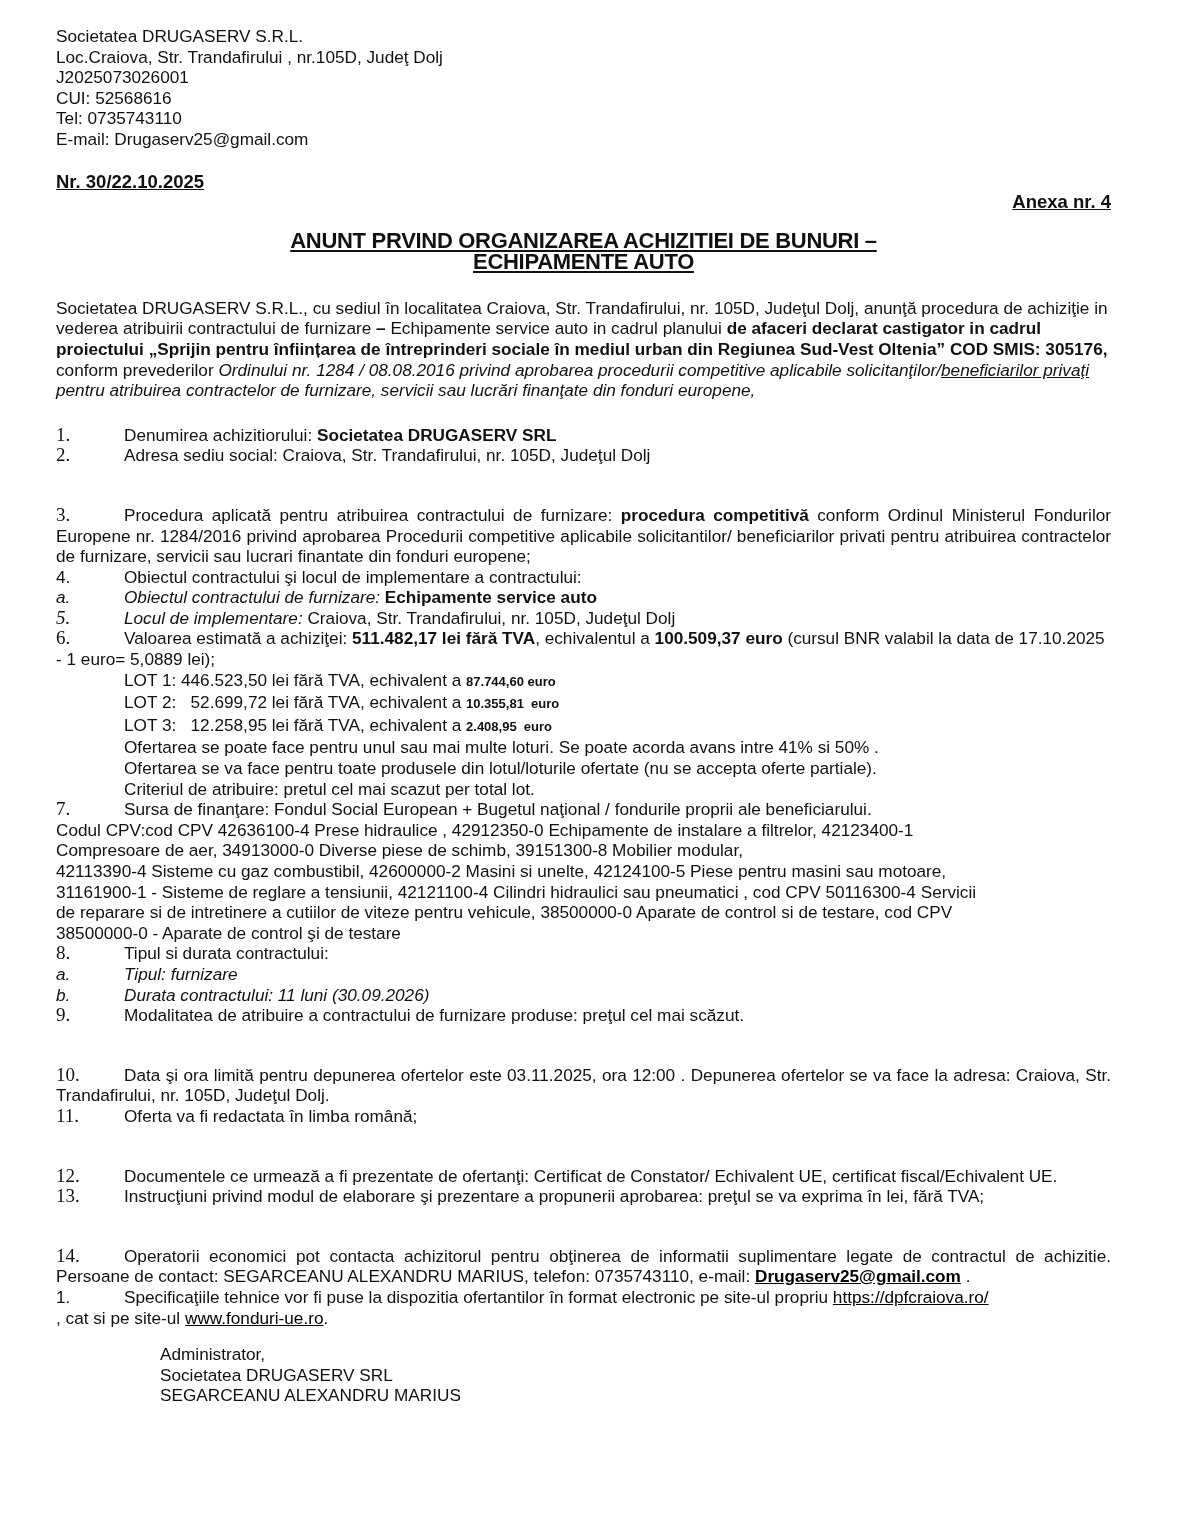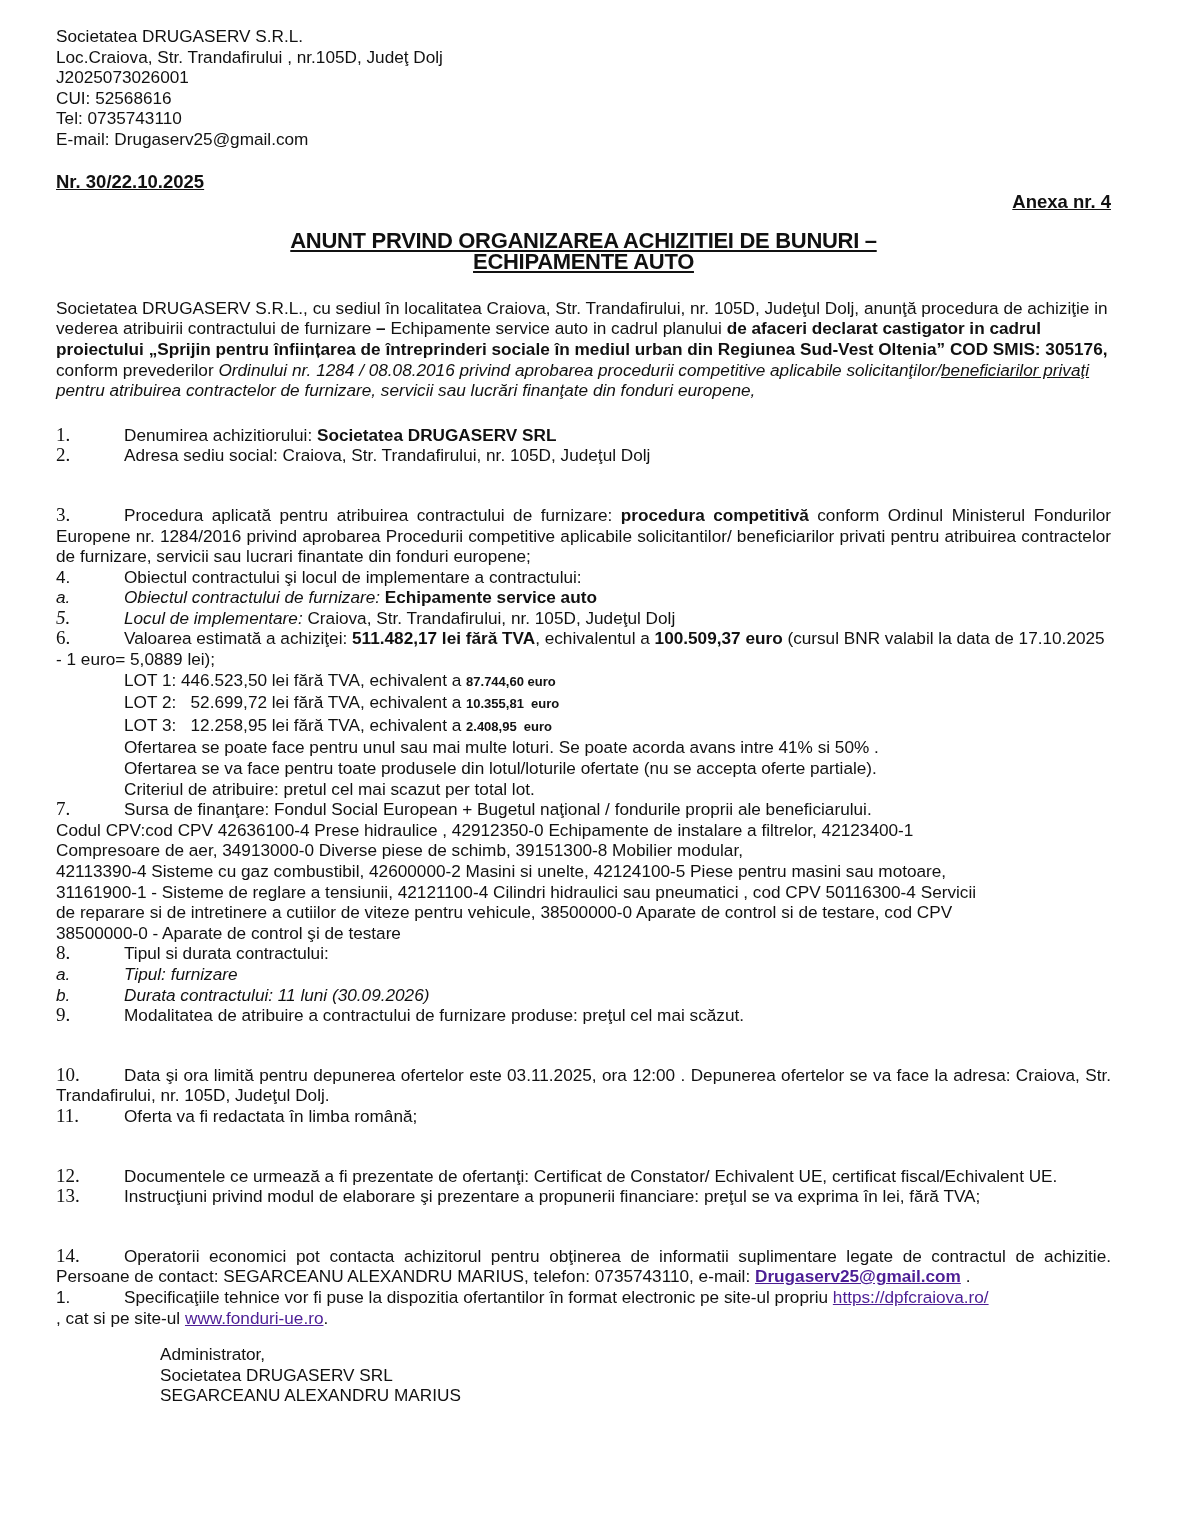--- a/index.html
+++ b/index.html
@@ -16,21 +16,21 @@
   .i { font-style: italic; }
   .u { text-decoration: underline; }
   .list { margin-top: 24px; }
   .row { display: flex; }
   .num { width: 68px; flex: none; font-family: "Liberation Serif", serif; font-size: 19px; }
   .num.sans { font-family: "Liberation Sans", sans-serif; font-size: 17.2px; }
   .txt { flex: 1; }
   .justify { text-align: justify; margin-top: 39px; }
   .indent { padding-left: 68px; }
   .lot-bold { font-weight: bold; font-size: 13px; }
-  a.link { color: #4c1d95; }
+  a.link { color: #000000; }
   .sign { margin-left: 104px; margin-top: 16px; }
 </style>
 </head>
 <body>
 
 <div class="page">
 
   <div>
     <div class="header-line">Societatea DRUGASERV S.R.L.</div>
     <div class="header-line">Loc.Craiova, Str. Trandafirului , nr.105D, Judeţ Dolj</div>
@@ -124,21 +124,21 @@
 
     <div class="row">
       <span class="num">11.</span>
       <span class="txt">Oferta va fi  redactata în  limba  română;</span>
     </div>
 
     <div class="justify"><span class="num" style="display:inline-block">12.</span><span>Documentele ce urmează a fi prezentate de ofertanţi: Certificat de Constator/ Echivalent UE, certificat fiscal/Echivalent UE.</span></div>
 
     <div class="row">
       <span class="num">13.</span>
-      <span class="txt">Instrucţiuni privind modul de elaborare şi prezentare a propunerii financiare: preţul se va exprima în lei, fără TVA;</span>
+      <span class="txt">Instrucţiuni privind modul de elaborare şi prezentare a propunerii aprobarea: preţul se va exprima în lei, fără TVA;</span>
     </div>
 
     <div class="justify"><span class="num" style="display:inline-block">14.</span><span>Operatorii economici pot contacta achizitorul pentru obţinerea de informatii suplimentare legate de contractul de achizitie. Persoane de contact: SEGARCEANU ALEXANDRU MARIUS, telefon: 0735743110, e-mail: </span><a class="link b" href="#">Drugaserv25@gmail.com</a><span> .</span></div>
 
     <div><span class="num sans" style="display:inline-block">1.</span><span>Specificaţiile tehnice vor fi puse la dispozitia ofertantilor în format electronic pe site-ul propriu </span><a class="link" href="#">https://dpfcraiova.ro/</a><br><span>, cat si pe site-ul </span><a class="link" href="#">www.fonduri-ue.ro</a><span>.</span></div>
   </div>
 
   <div class="sign">
     <div>Administrator,</div>
     <div>Societatea DRUGASERV SRL</div>

